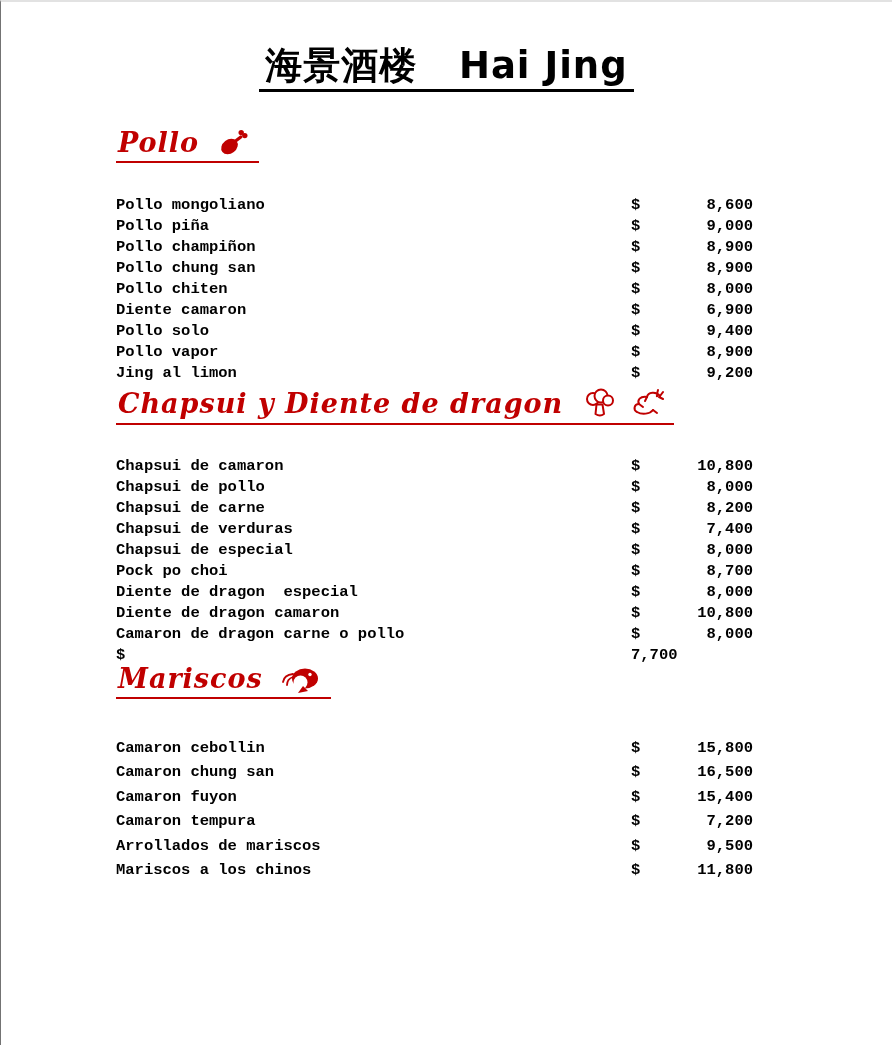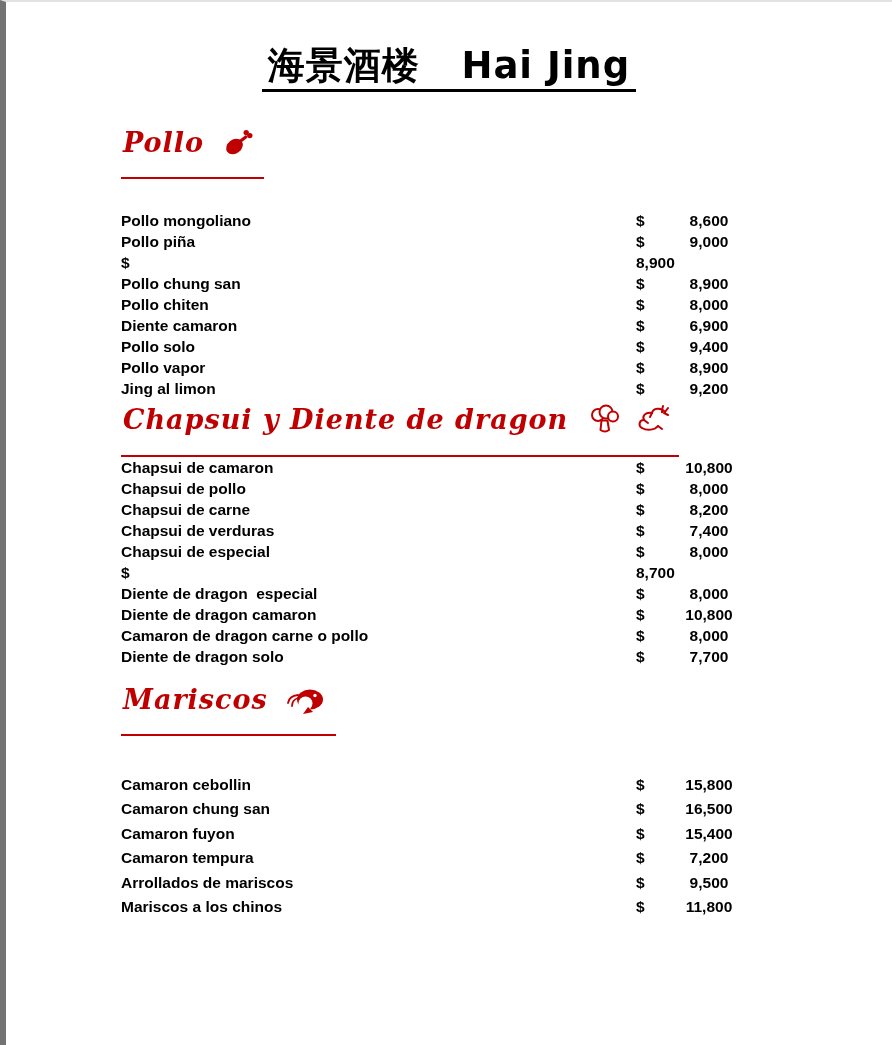--- a/index.html
+++ b/index.html
@@ -2,21 +2,21 @@
 <html><head>
 <meta charset="utf-8">
 <style>
   html,body{margin:0;padding:0;background:#ffffff;}
   .page{
     position:relative;
     width:892px;height:1045px;
     box-sizing:border-box;
     background:#ffffff;
     border-top:2px solid #e2e2e2;
-    border-left:6px solid #737373;
+    border-left:1px solid #737373;
     overflow:hidden;
     font-family:"Liberation Serif", serif;
     color:#000;
   }
   
   .title-wrap{ text-align:center; padding-top:42px; }
   .doc-title{
     display:inline-block;
     font-family:"DejaVu Sans", sans-serif;
     font-weight:bold;
@@ -26,57 +26,57 @@
     white-space:pre;
     border-bottom:3px solid #000;
     padding:0 6px 1px 6px;
   }
   
   .section{ margin-left:115px; width:637px; }
   .section-header{ display:flex; align-items:flex-end; }
   .header-underline{
     display:inline-flex; align-items:center; gap:8px;
     border-bottom:2px solid #C00000;
-    padding:0 10px 19px 2px;
+    padding:0 10px 3px 2px;
   }
   .section-title{
     font-family:"DejaVu Serif", serif;
     font-style:italic;
     font-weight:bold;
     font-size:27px;
     line-height:1.05;
     color:#C00000;
     letter-spacing:1px;
     white-space:pre;
   }
   .hdr-icon{ display:inline-block; }
   .hdr-icon svg{ display:block; }
 
   
   #section-0 .section-header{ margin-top:36px; }
   #section-0 .menu-items{ margin-top:31px; }
   #section-1 .section-header{ margin-top:5px; }
-  #section-1 .menu-items{ }
-  #section-2 .section-header{ margin-top:19px; }
+  #section-1 .menu-items{ margin-top:30px; }
+  #section-2 .section-header{ }
   #section-2 .menu-items{ margin-top:37px; }
   #section-2 .menu-row{ height:24.5px; }
 
   .menu-items{ width:637px; }
   .menu-row{
     display:grid;
     grid-template-columns:515px 24px 98px;
     height:21px;
     align-items:center;
     font-weight:bold;
     font-size:15.5px;
-    font-family:Liberation Sans, sans-serif;
+    font-family:Liberation Mono, monospace;
   }
   .item-name{ white-space:pre; overflow:hidden; }
   .item-currency{ text-align:left; }
-  .item-price{ text-align:center; }
+  .item-price{ text-align:right; }
 </style>
 </head>
 <body>
 
 <div class="page">
   <div class="title-wrap">
     <div class="doc-title">海景酒楼   Hai Jing</div>
   </div>
   <div id="sections-root">
   <div class="section" id="section-0">
@@ -102,20 +102,21 @@
     <span class="item-price">8,600</span>
   </div>
 
   <div class="menu-row">
     <span class="item-name">Pollo piña</span>
     <span class="item-currency">$</span>
     <span class="item-price">9,000</span>
   </div>
 
   <div class="menu-row">
+    <span class="item-name">Pollo champiñon</span>
     <span class="item-currency">$</span>
     <span class="item-price">8,900</span>
   </div>
 
   <div class="menu-row">
     <span class="item-name">Pollo chung san</span>
     <span class="item-currency">$</span>
     <span class="item-price">8,900</span>
   </div>
 
@@ -206,20 +207,21 @@
     <span class="item-price">7,400</span>
   </div>
 
   <div class="menu-row">
     <span class="item-name">Chapsui de especial</span>
     <span class="item-currency">$</span>
     <span class="item-price">8,000</span>
   </div>
 
   <div class="menu-row">
+    <span class="item-name">Pock po choi</span>
     <span class="item-currency">$</span>
     <span class="item-price">8,700</span>
   </div>
 
   <div class="menu-row">
     <span class="item-name">Diente de dragon  especial</span>
     <span class="item-currency">$</span>
     <span class="item-price">8,000</span>
   </div>
 
@@ -229,21 +231,20 @@
     <span class="item-price">10,800</span>
   </div>
 
   <div class="menu-row">
     <span class="item-name">Camaron de dragon carne o pollo</span>
     <span class="item-currency">$</span>
     <span class="item-price">8,000</span>
   </div>
 
   <div class="menu-row">
-    <span class="item-name">Diente de dragon solo</span>
     <span class="item-currency">$</span>
     <span class="item-price">7,700</span>
   </div>
 </div>
   </div>
 
   <div class="section" id="section-2">
     <div class="section-header">
       <span class="header-underline">
         <span class="section-title">Mariscos </span>

